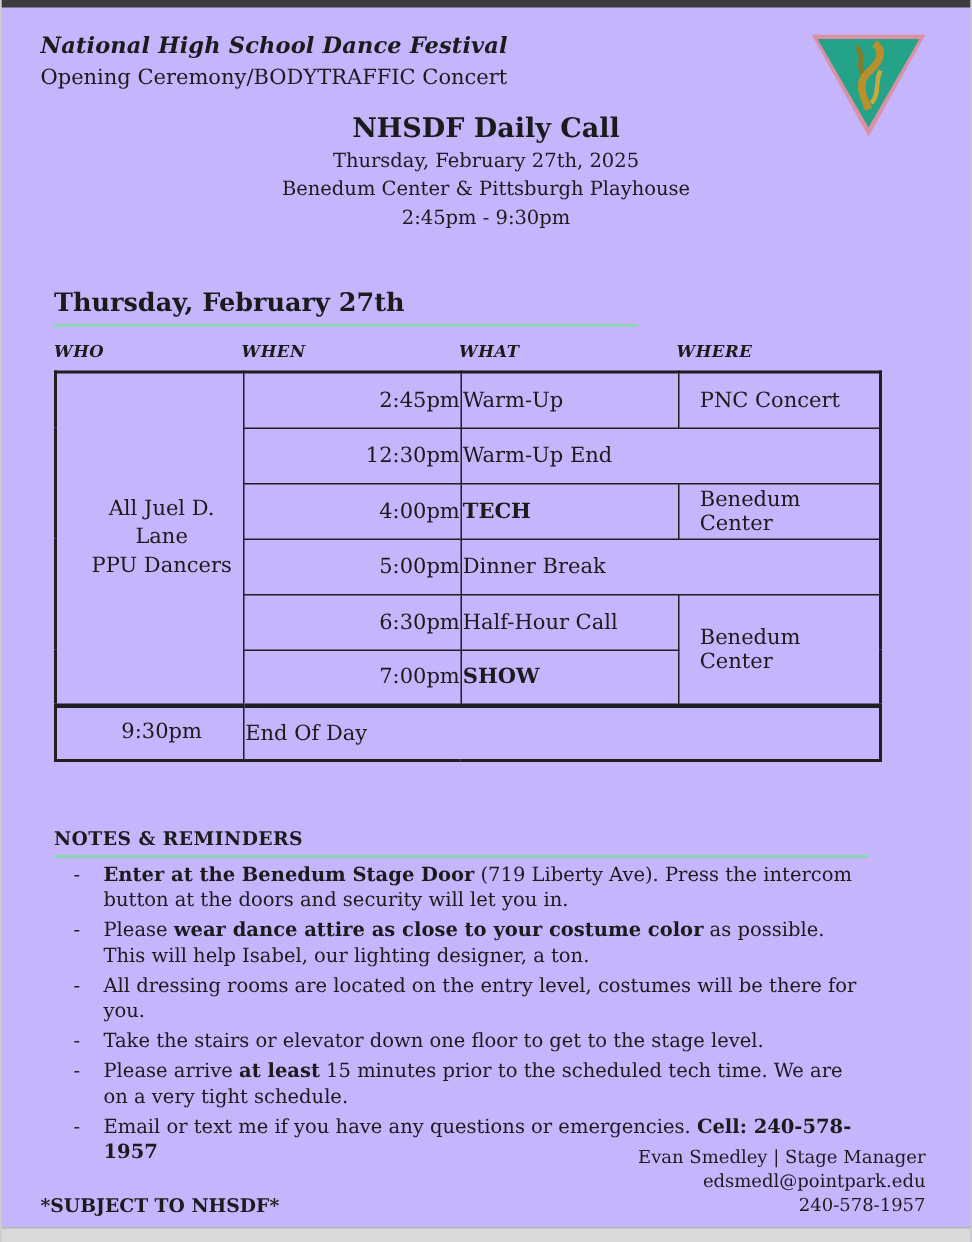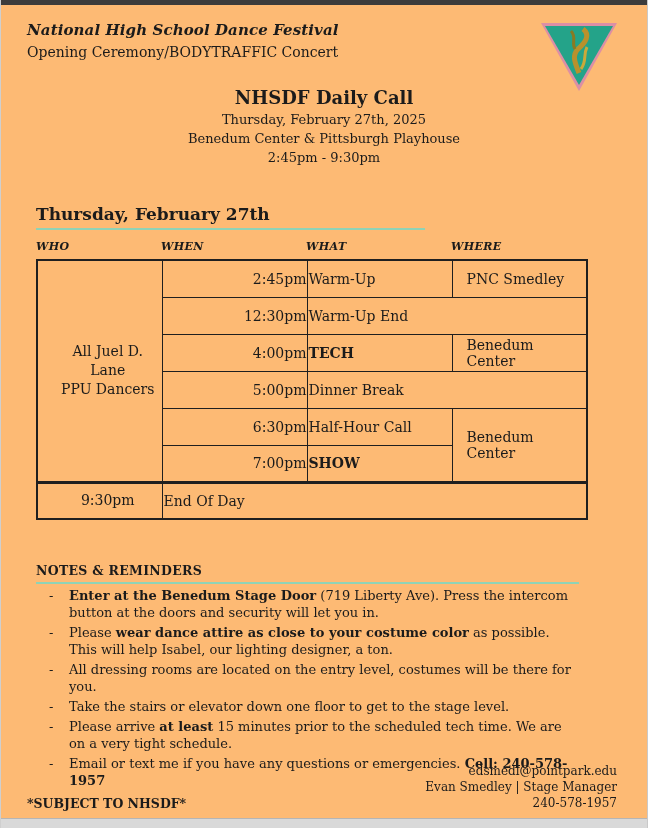--- a/index.html
+++ b/index.html
@@ -1,20 +1,20 @@
 <!DOCTYPE html>
 <html><head>
 <meta charset="utf-8">
 <style>
   * { margin:0; padding:0; box-sizing:border-box; }
   html,body { background:#ffffff; }
   .page {
     position:relative;
     width:648px; height:828px;
-    background:#fdba74;
+    background:#c4b5fd;
     font-family:"DejaVu Serif", serif;
     color:#1b1b1b;
     border-left:1px solid #cfcfcf;
     border-right:1px solid #c9c9c9;
     overflow:hidden;
   }
   .topbar {
     width:100%; height:5px; background:#3c3c3c;
   }
   .bottombar {
@@ -24,21 +24,21 @@
   }
   
   .doc-header { margin:16px 28px 0 26px; position:relative; }
   .doc-header .line1 { font-size:15px; font-weight:bold; font-style:italic; letter-spacing:0.1px; }
   .doc-header .line2 { font-size:14px; margin-top:5px; }
   .logo {
     position:absolute; top:2px; right:2px;
     width:76px; height:68px;
   }
   
-  .title-block { text-align:center; margin-top:27px; }
+  .title-block { text-align:center; margin-top:15px; }
   .title-block .title { font-size:18px; font-weight:bold; }
   .title-block .sub { font-size:13px; margin-top:4px; }
   
   .section-heading { margin:39px 0 0 35px; font-size:17px; font-weight:bold; }
   .teal-rule { height:2px; background:#8ed3b6; border:none; }
   .rule-day { width:389px; margin:4px 0 0 35px; }
   .rule-notes { width:543px; margin:4px 0 0 35px; }
   
   .col-headers {
     display:grid; grid-template-columns:125px 145px 145px 135px;
@@ -112,21 +112,21 @@
     <span>WHERE</span>
   </div>
 
   <table class="schedule">
     <tbody>
         <tr>
       <td class="c-who" rowspan="6">All Juel D. Lane
 PPU Dancers</td>
       <td class="c-when">2:45pm</td>
       <td class="c-what">Warm-Up</td>
-      <td class="c-where">PNC Smedley</td>
+      <td class="c-where">PNC Concert</td>
     </tr>
     <tr>
       <td class="c-when">12:30pm</td>
       <td class="c-what" colspan="2">Warm-Up End</td>
     </tr>
     <tr>
       <td class="c-when">4:00pm</td>
       <td class="c-what bold">TECH</td>
       <td class="c-where">Benedum Center</td>
     </tr>
@@ -174,20 +174,20 @@
       <span class="dash">-</span>
       <span class="note-text"><span>Please arrive </span><b>at least</b><span> 15 minutes prior to the scheduled tech time. We are on a very tight schedule.</span></span>
     </li>
     <li>
       <span class="dash">-</span>
       <span class="note-text"><span>Email or text me if you have any questions or emergencies. </span><b>Cell: 240-578-1957</b></span>
     </li>
   </ul>
 
   <div class="contact-block">
+    <div>Evan Smedley | Stage Manager</div>
     <div>edsmedl@pointpark.edu</div>
-    <div>Evan Smedley | Stage Manager</div>
     <div>240-578-1957</div>
   </div>
   <div class="subject-note">*SUBJECT TO NHSDF*</div>
 
   <div class="bottombar"></div>
 </div>
 
 </body></html>

